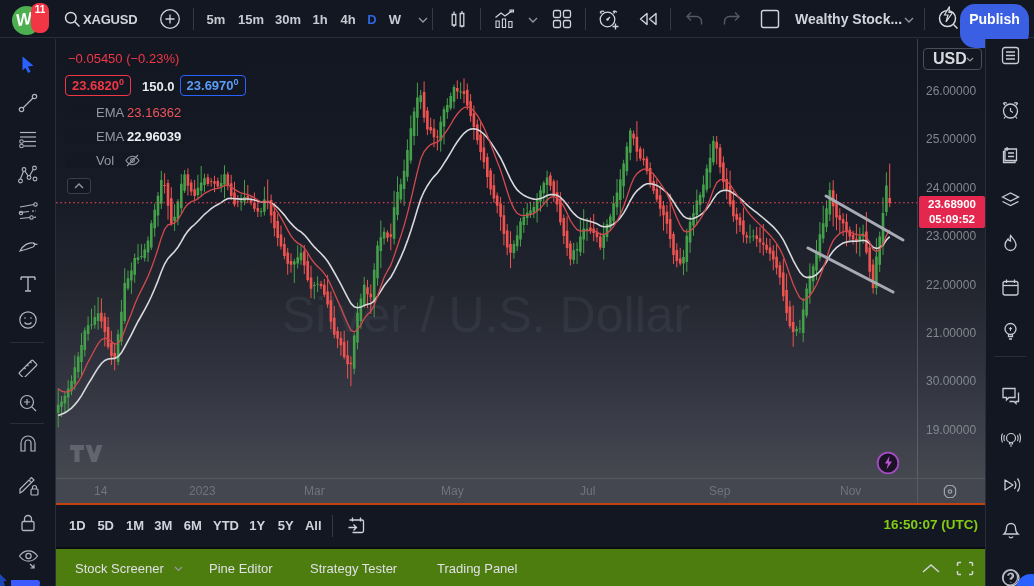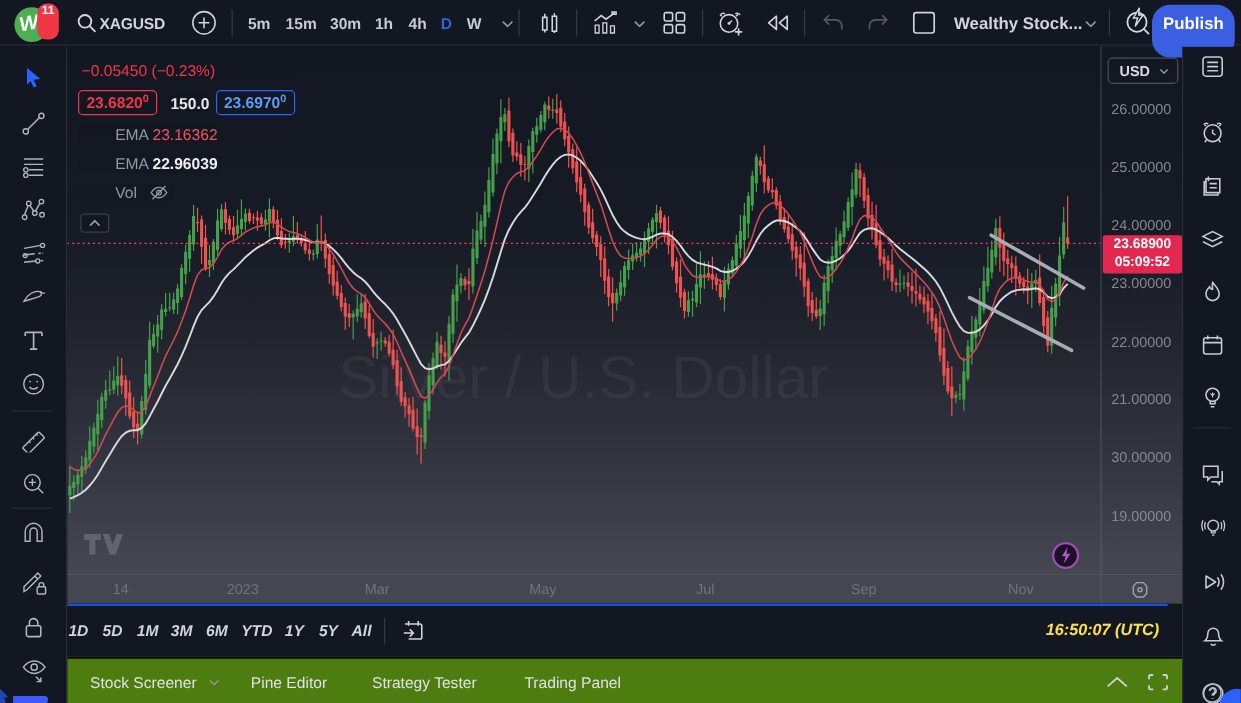--- a/index.html
+++ b/index.html
@@ -29,30 +29,30 @@
 .rt-ic { position:absolute; left:14px; }
 .rt-div { position:absolute; left:8px; width:32px; height:1px; background:#2a2e39; }
 
 
 .chart { position:absolute; left:56px; top:39px; width:861px; height:439px;
   background:linear-gradient(180deg,#131722 0%,#141823 14%,#171b26 36%,#23262f 57%,#333641 79%,#3e414b 91%,#45484f 100%); }
 .axisR { position:absolute; left:917px; top:39px; width:68px; height:439px;
   background:linear-gradient(180deg,#131722 0%,#141823 14%,#171b26 36%,#23262f 57%,#333641 79%,#3e414b 91%,#45484f 100%);
   border-left:1px solid rgba(165,170,185,0.28); }
 .pricelab { position:absolute; left:8px; font-size:12px; color:#83878f; }
-.usdbox { position:absolute; left:5px; top:9px; width:59px; height:22px; border:1px solid #4a4e58; border-radius:4px; font-size:12px; font-weight:bold; color:#d8dae0; line-height:20px; padding-left:9px; }
+.usdbox { position:absolute; left:5px; top:9px; width:59px; height:22px; border:1px solid #4a4e58; border-radius:4px; font-size:16px; font-weight:bold; color:#d8dae0; line-height:20px; padding-left:9px; }
 .plabel { position:absolute; left:1px; top:156.5px; width:66px; height:32px; background:#e4274e; border-radius:2px; color:#fff; text-align:center; font-size:11.5px; font-weight:bold; line-height:15px; padding-top:1px; }
 
 
 .taxis { position:absolute; left:56px; top:478px; width:861px; height:25px; background:#44474f; border-top:1px solid #565a64; font-size:12px; color:#70737c; }
 .taxisR { position:absolute; left:917px; top:478px; width:68px; height:25px; background:#44474f; border-top:1px solid #565a64; border-left:1px solid #565a64; }
 .tlab { position:absolute; top:5px; }
 
 
-.rangebar { position:absolute; left:44px; top:503px; width:929px; height:42px; background:#131722; border-top:2px solid #1d4ed8;font-style:italic; }
+.rangebar { position:absolute; left:56px; top:503px; width:929px; height:42px; background:#131722; border-top:2px solid #c2410c; }
 .rb { position:absolute; top:0; height:42px; line-height:42px; font-size:13px; font-weight:bold; color:#d1d4dc; transform:translateX(-50%); }
 
 
 .botbar { position:absolute; left:56px; top:547px; width:929px; height:39px; background:#4d7c0f; border-top:2px solid #0a0c12; }
 .bb-item { position:absolute; top:0; height:39px; line-height:39px; font-size:13px; color:#dfe1e5; }
 
 
 .legend { position:absolute; left:9px; top:11px; }
 .lg-chg { font-size:13px; color:#f23645; background:rgba(19,23,34,.6); padding:1px 3px; }
 .lg-row2 { margin-top:8px; display:flex; align-items:center; }
@@ -154,21 +154,21 @@
   <div class="rb" style="left:170px">YTD</div>
   <div class="rb" style="left:201.3px">1Y</div>
   <div class="rb" style="left:229.7px">5Y</div>
   <div class="rb" style="left:257.3px">All</div>
   <div class="tb-sep" style="position:absolute;left:276px;top:10px;"></div>
   <svg class="ic" style="position:absolute;left:290px;top:10px" width="21" height="21" viewBox="0 0 21 21">
         <path d="M3.5 5 H16 a1.5 1.5 0 0 1 1.5 1.5 V16 a1.5 1.5 0 0 1 -1.5 1.5 H6.5" stroke="#d1d4dc" stroke-width="1.3" fill="none"></path>
         <path d="M6.5 2.5 v4 M14.5 2.5 v4" stroke="#d1d4dc" stroke-width="1.3"></path>
         <path d="M2.5 12.5 h8 m-3 -3 l3 3 -3 3" stroke="#d1d4dc" stroke-width="1.3" fill="none"></path>
       </svg>
-  <div style="position:absolute;right:7px;top:0;height:40px;line-height:40px;font-size:13.5px;font-weight:bold;color:#fde047;">16:50:07 (UTC)</div>
+  <div style="position:absolute;right:7px;top:0;height:40px;line-height:40px;font-size:13.5px;font-weight:bold;color:#84cc16;">16:50:07 (UTC)</div>
 </div>
 
 <div class="botbar">
   <div class="bb-item" style="left:19px;">Stock Screener</div>
   <svg class="ic" style="position:absolute;left:118px;top:17px" width="9" height="6" viewBox="0 0 9 6">
         <path d="M1 1 L4.5 4.5 L8 1" stroke="#9598a1" stroke-width="1.2" fill="none"></path>
       </svg>
   <div class="bb-item" style="left:153px;">Pine Editor</div>
   <div class="bb-item" style="left:254px;">Strategy Tester</div>
   <div class="bb-item" style="left:381px;">Trading Panel</div>

